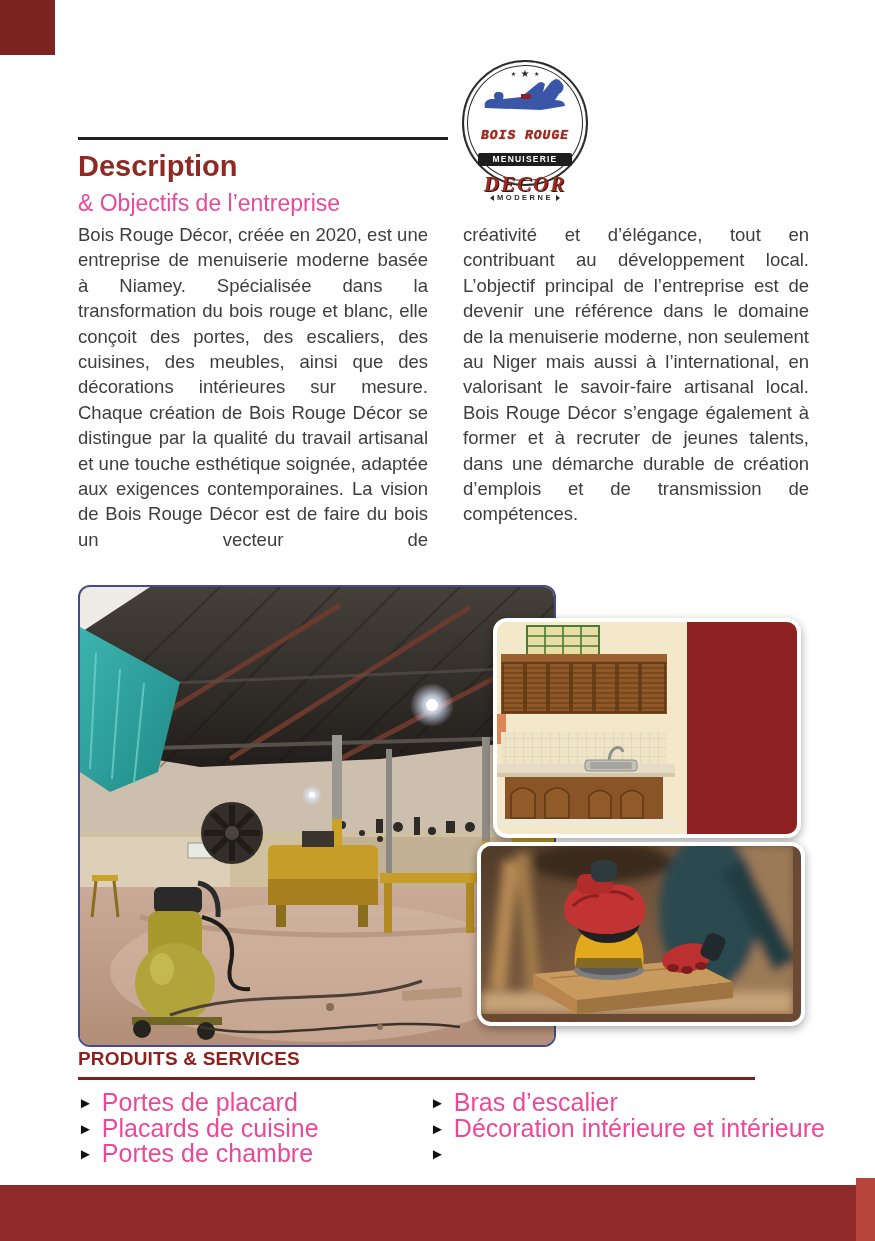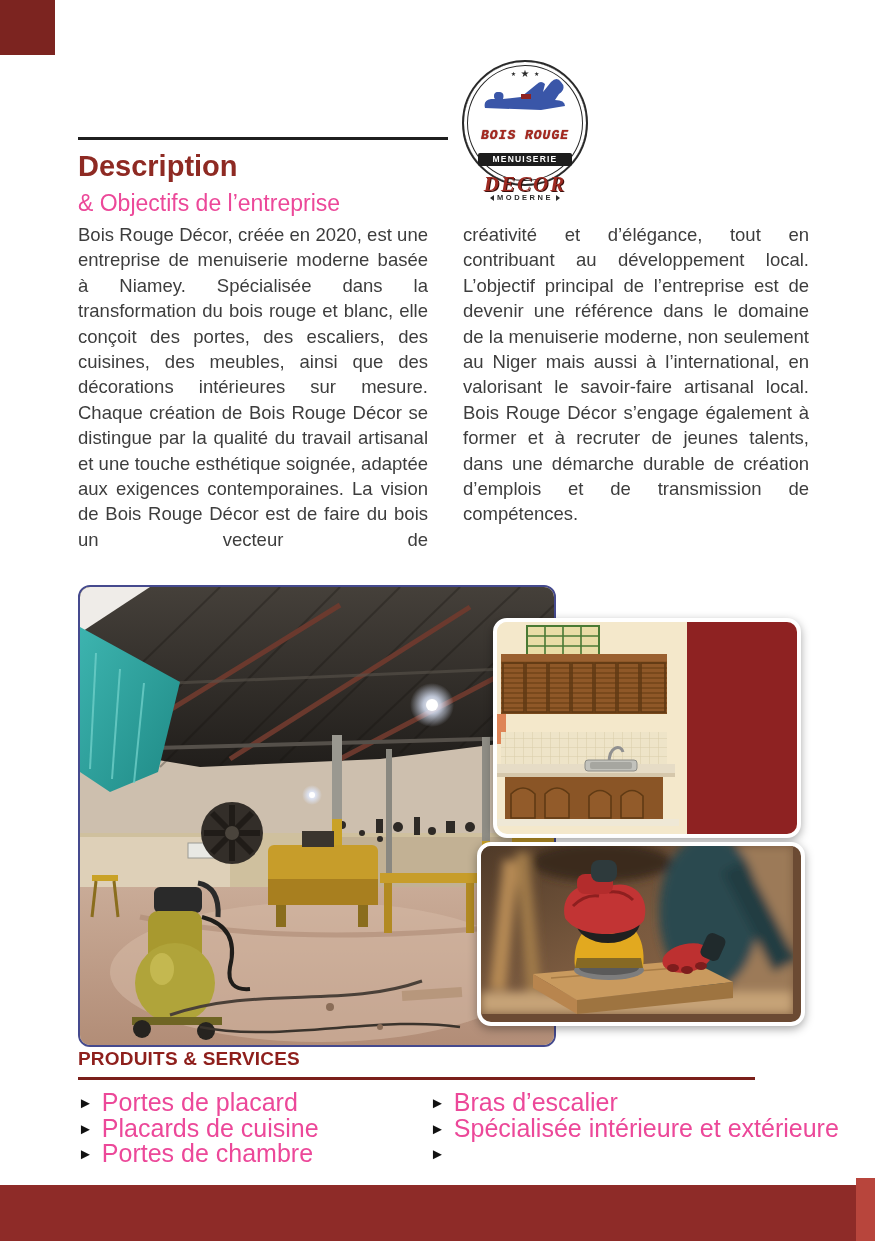--- a/index.html
+++ b/index.html
@@ -354,21 +354,21 @@
     </div>
   </div>
 
   <div class="services colR">
     <div class="svc-item">
       <span class="bullet">►</span>
       <span class="lbl">Bras d’escalier</span>
     </div>
     <div class="svc-item">
       <span class="bullet">►</span>
-      <span class="lbl">Spécialisée intérieure et extérieure</span>
+      <span class="lbl">Décoration intérieure et intérieure</span>
     </div>
     <div class="svc-item">
       <span class="bullet">►</span>
     </div>
   </div>
 
   <div class="footer-bar"></div>
   <div class="right-edge-accent"></div>
 
 </div>

